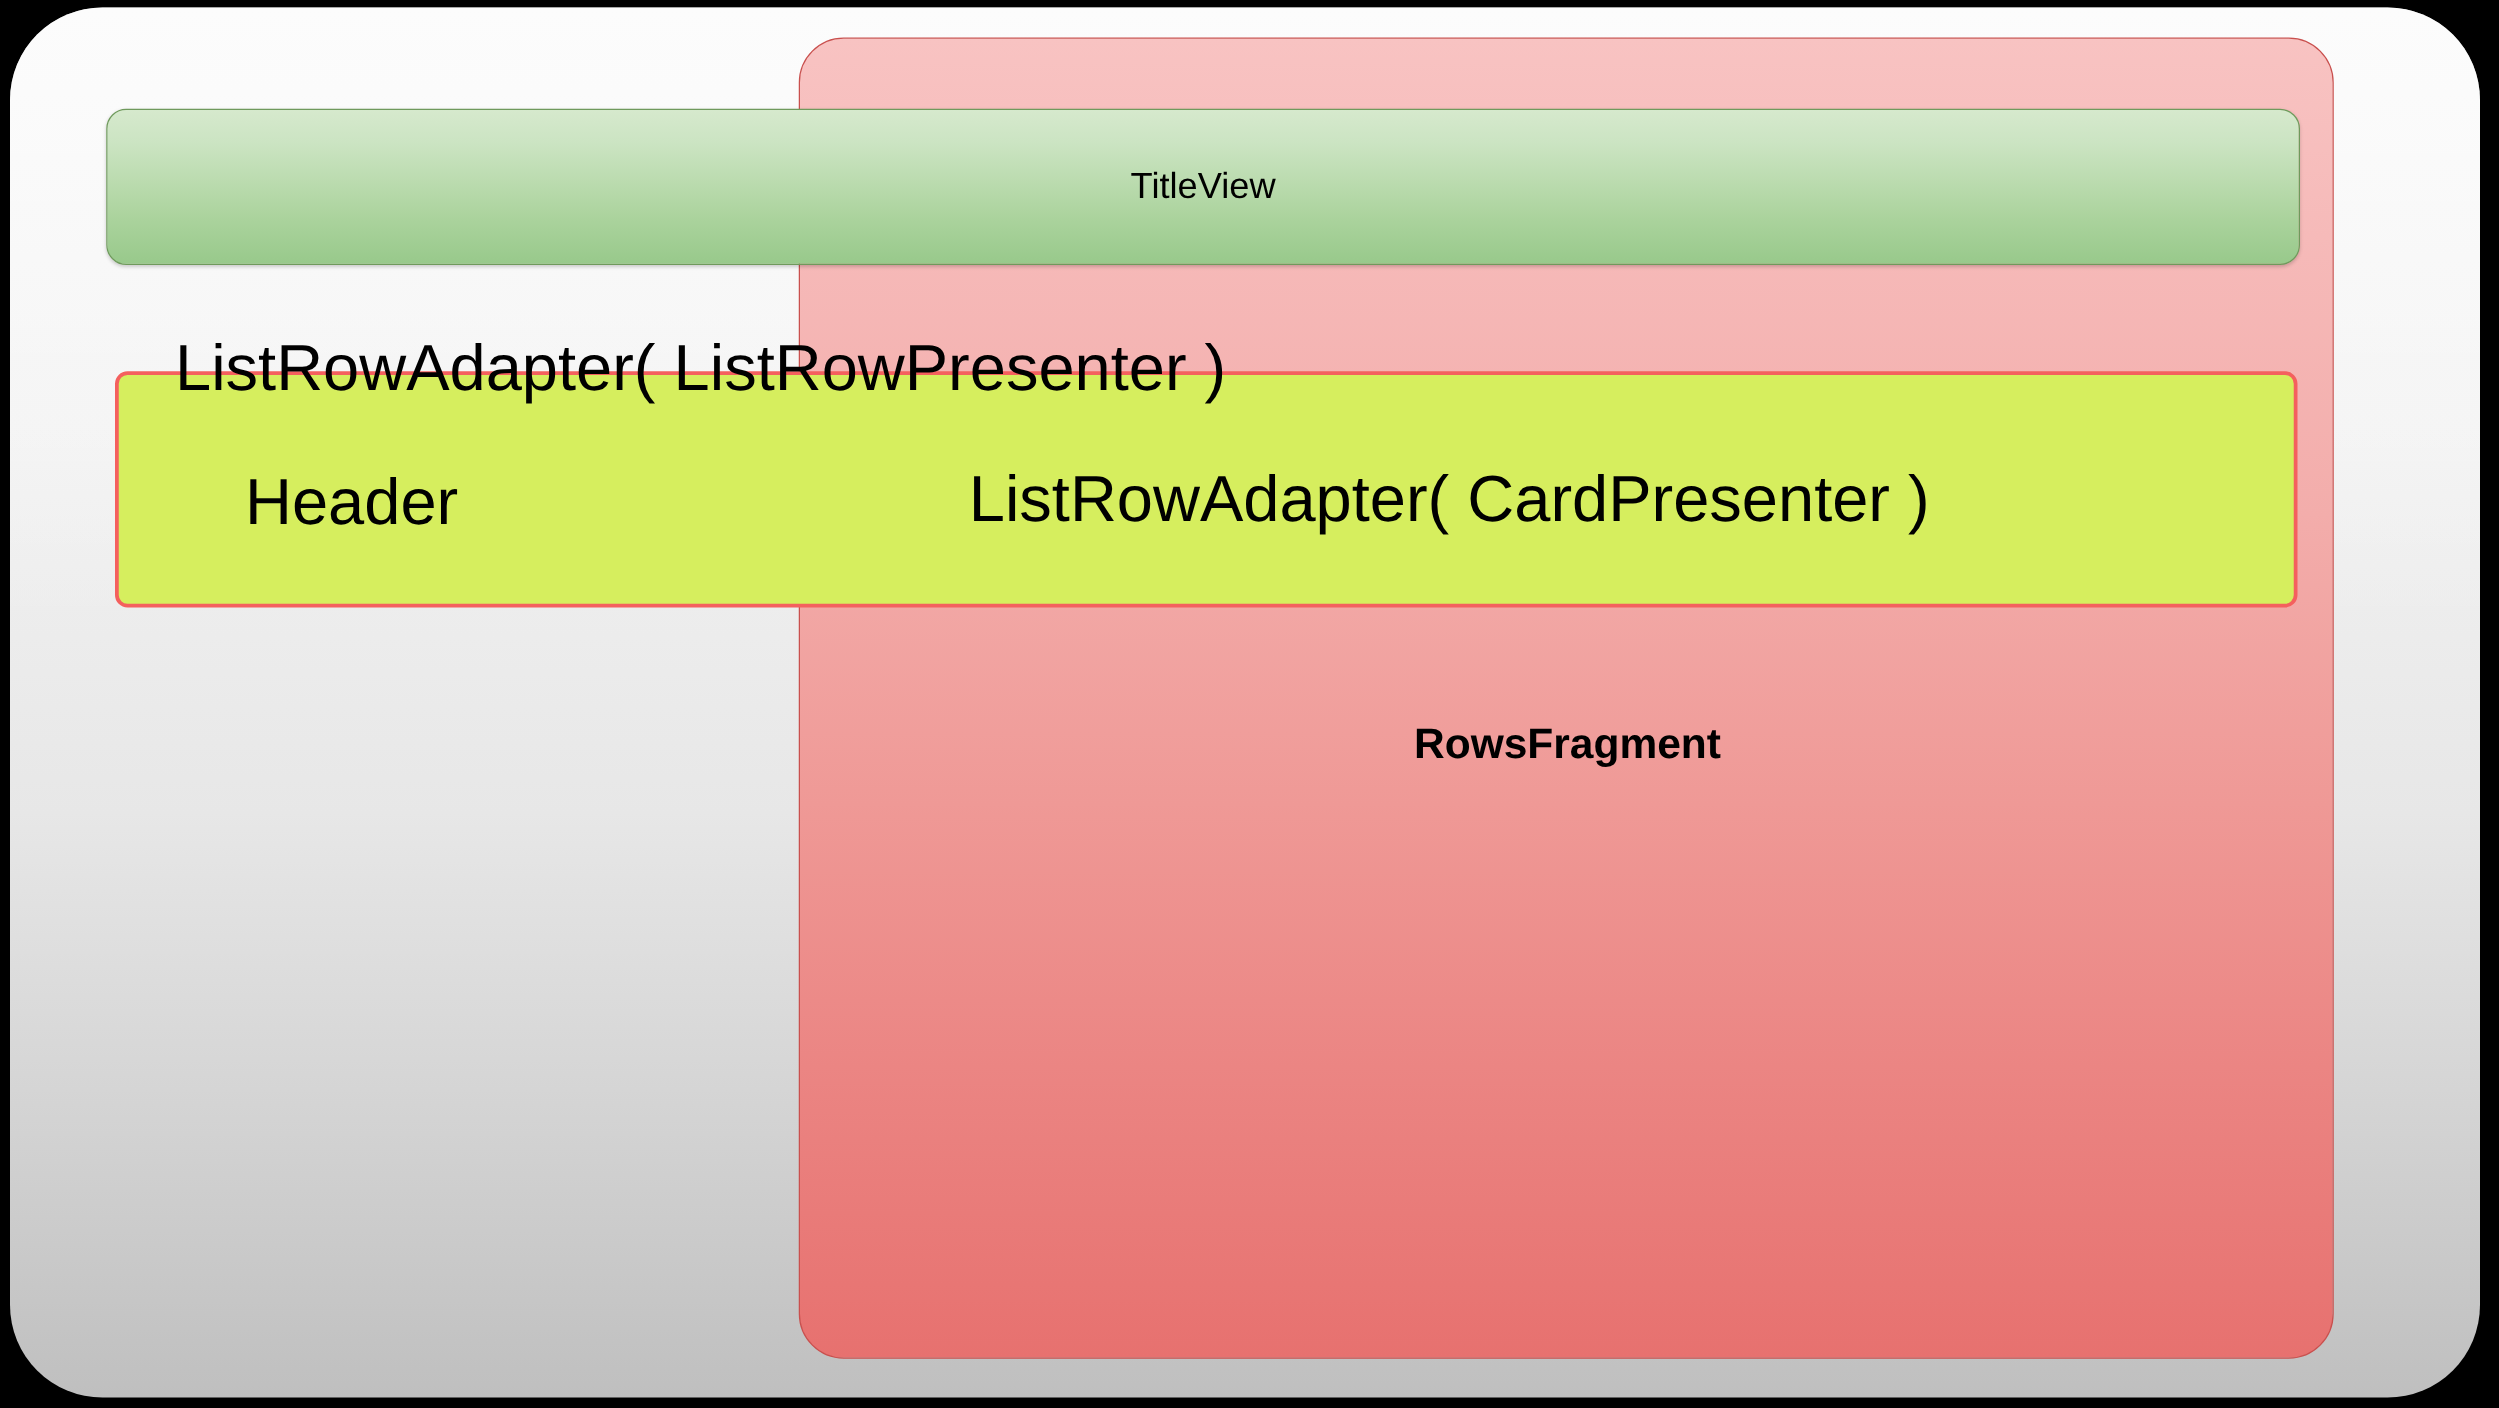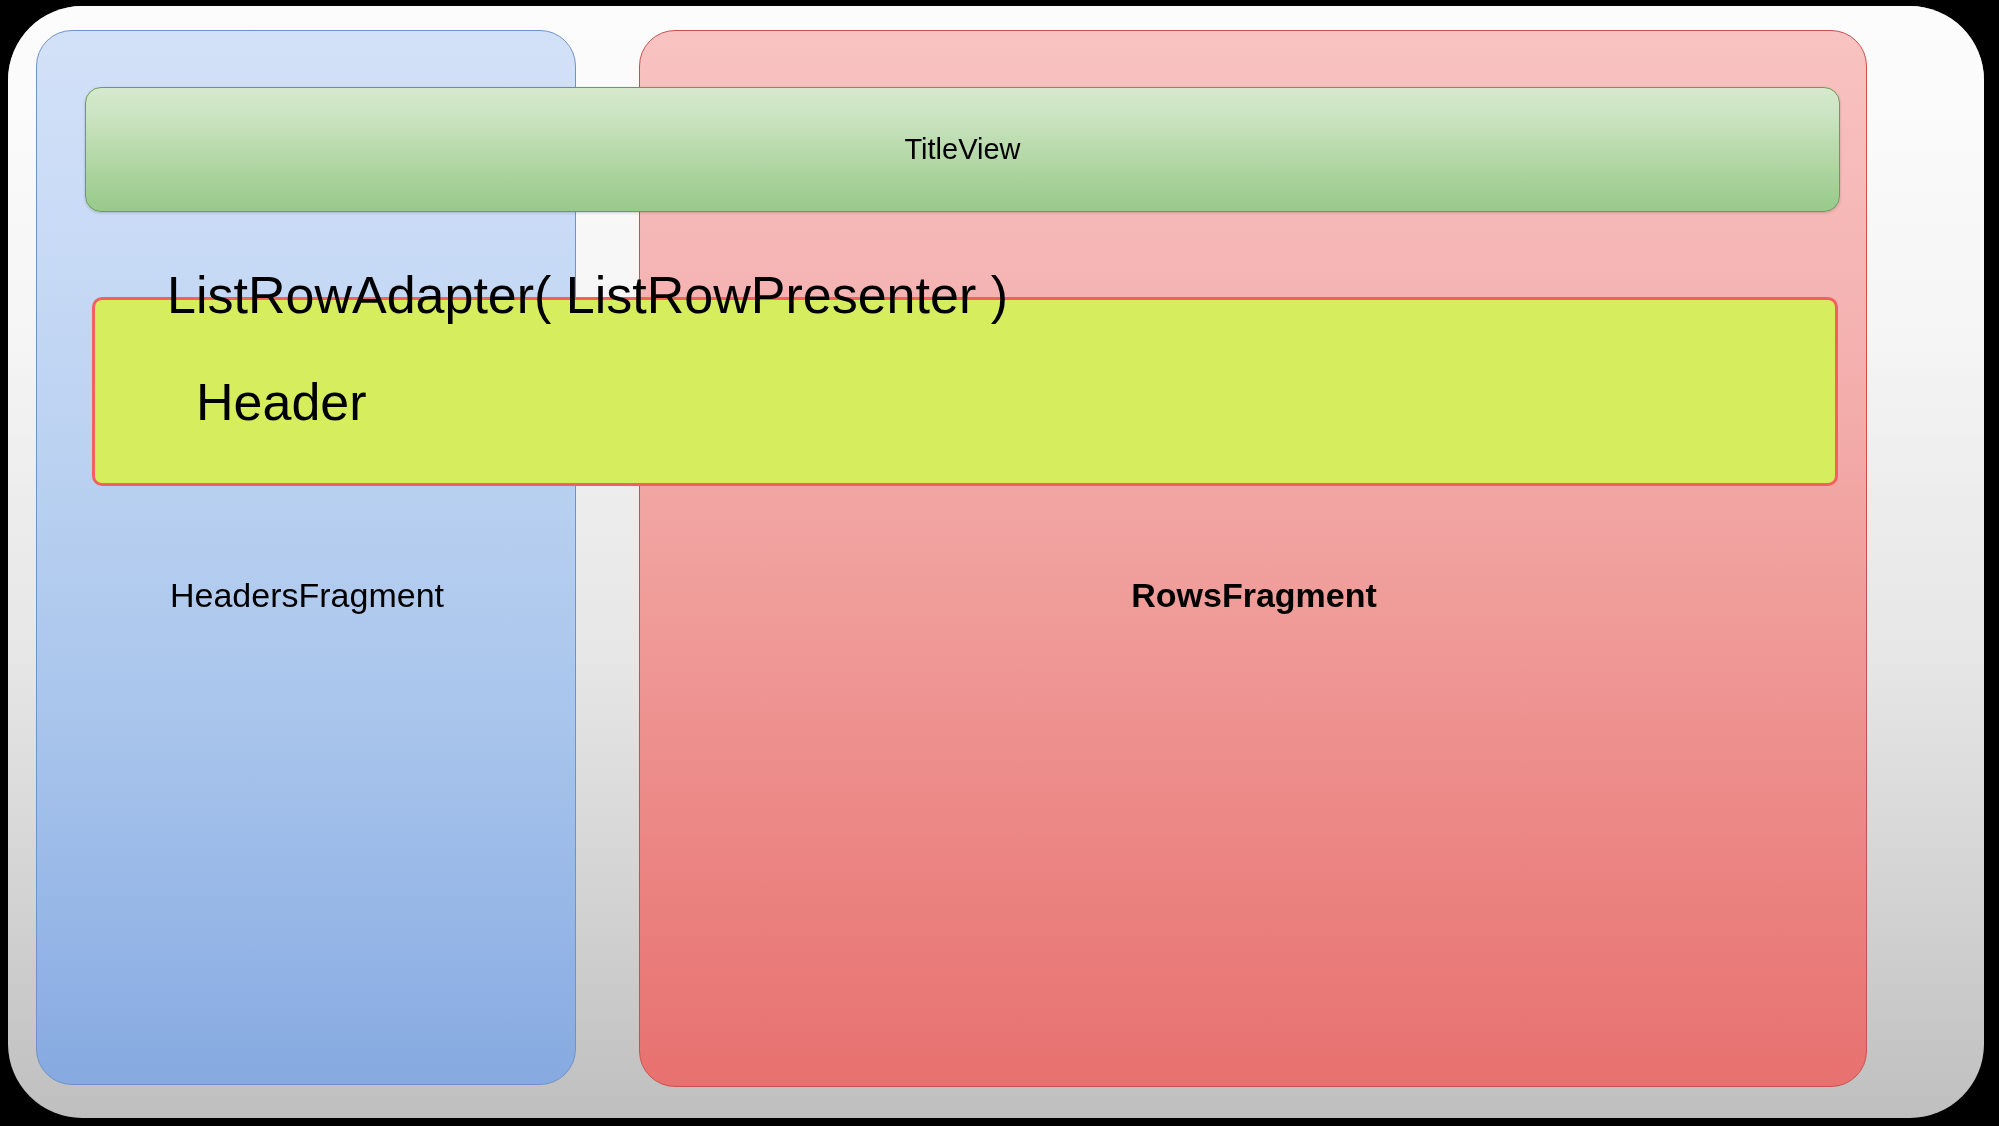--- a/index.html
+++ b/index.html
@@ -148,52 +148,49 @@
   .big-label {
     position: absolute;
     font-size: 52px;
     color: #000000;
     white-space: nowrap;
     line-height: 1;
   }
   .lbl-listrowadapter-listrowpresenter {
     left: 140px;
     top: 269px;
-    margin-left: 27px;
   }
   .lbl-header {
     left: 196px;
     top: 376px;
   }
   .lbl-listrowadapter-cardpresenter {
     left: 775px;
     top: 374px;
   }
 </style>
 </head>
 <body>
 
 <div id="canvas">
 
   <div class="outer-frame">
     <div class="outer-frame-inner-sheen"></div>
   </div>
 
-  <div class="headers-fragment">
-    <div class="fragment-label headers-label">HeadersFragment</div>
-  </div>
 
   <div class="rows-fragment">
     <div class="fragment-label rows-label">RowsFragment</div>
   </div>
 
   <div class="title-view">
     <span class="title-view-text">TitleView</span>
   </div>
 
   <div class="list-row-card"></div>
 
   <div class="big-label lbl-listrowadapter-listrowpresenter">ListRowAdapter( ListRowPresenter )</div>
 
   <div class="big-label lbl-header">Header</div>
 
+  <div class="big-label lbl-listrowadapter-cardpresenter">ListRowAdapter( CardPresenter )</div>
 
 </div>
 
 </body></html>

